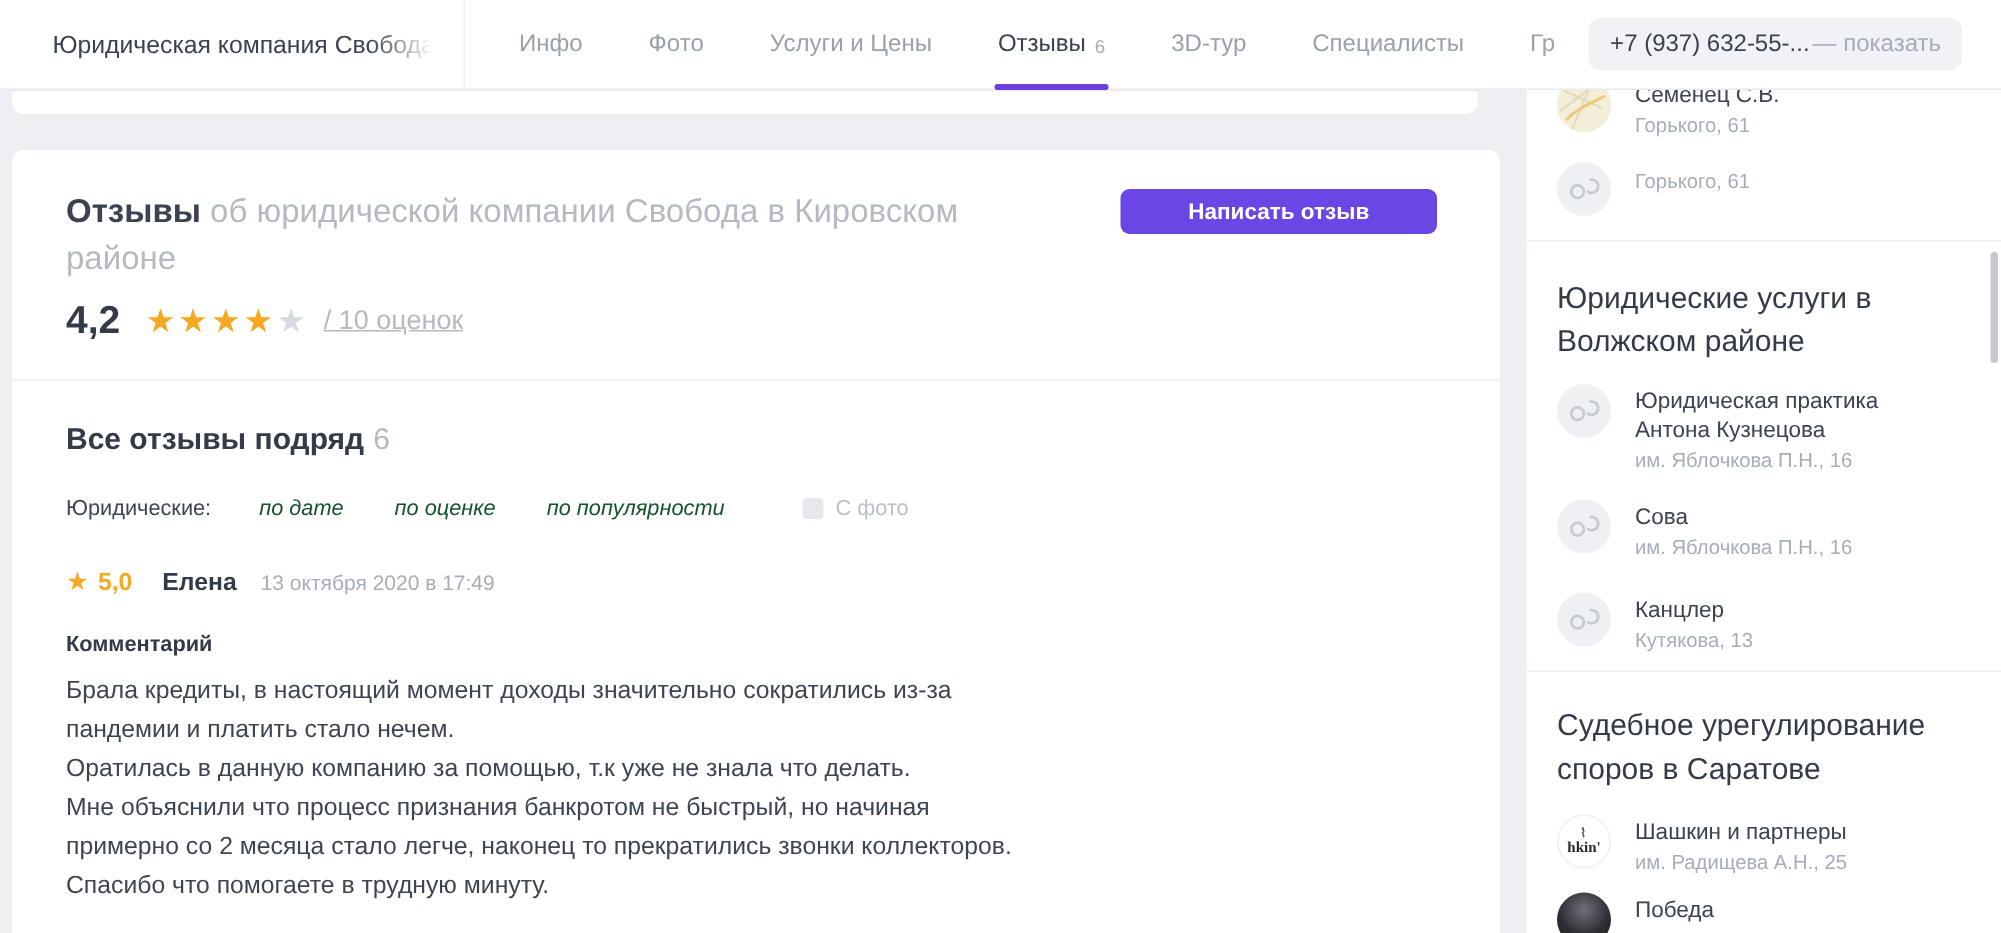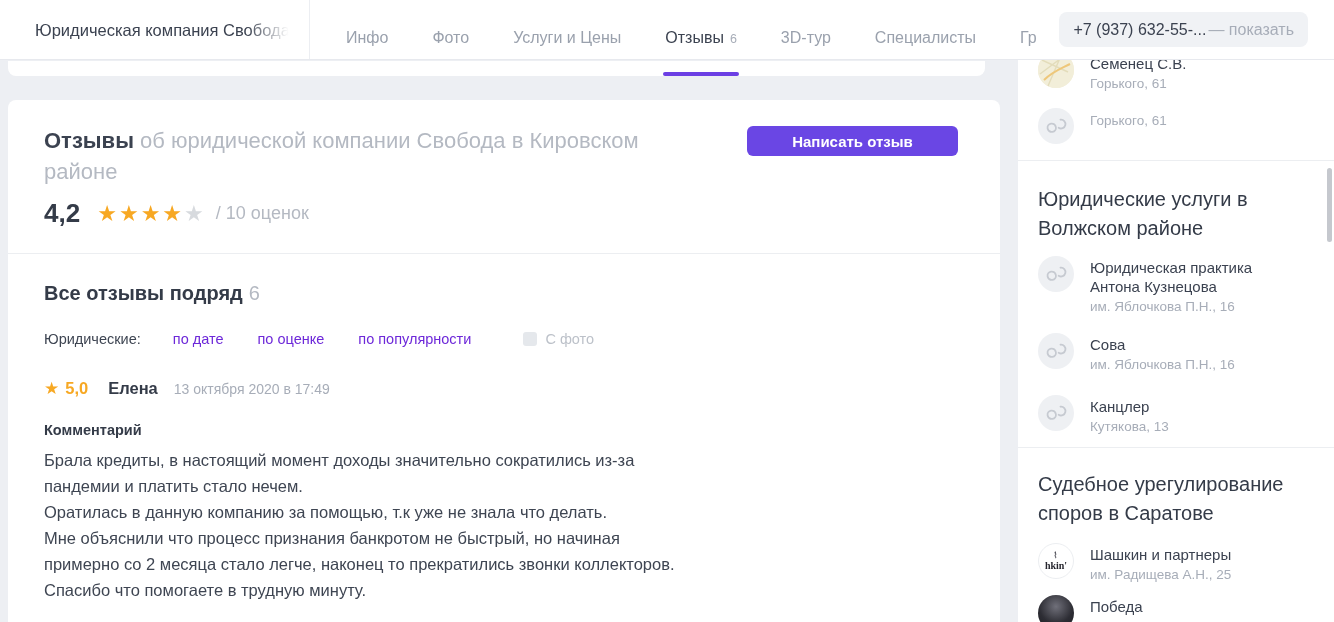--- a/index.html
+++ b/index.html
@@ -9,21 +9,21 @@
 
   
   .header { position:absolute; left:0; top:0; width:1334px; height:60px; background:#ffffff;
             border-bottom:1px solid #e7e9ee; z-index:50; }
   .company-name { position:absolute; left:35px; top:0; height:60px; line-height:60px;
                   font-size:16.5px; color:#3b4250; width:262px; white-space:nowrap; overflow:hidden; }
   .company-fade { position:absolute; left:247px; top:10px; width:52px; height:40px;
                   background:linear-gradient(to right, rgba(255,255,255,0), #ffffff 80%); }
   .header-divider { position:absolute; left:309px; top:0; width:1px; height:59px; background:#eceef2; }
   .tabs { position:absolute; left:346px; top:0; height:60px; display:flex; align-items:stretch; }
-  .tab { position:relative; display:flex; align-items:center; height:76px; margin-right:44px;
+  .tab { position:relative; display:flex; align-items:center; height:60px; margin-right:44px;
          font-size:16px; color:#9aa1ad; cursor:pointer; white-space:nowrap; }
   .tab.active { color:#3b4250; }
   .tab.active::after { content:""; position:absolute; left:-2px; right:-2px; bottom:0; height:4px;
                        background:#6c3fe4; border-radius:3px; }
   .tab .count { font-size:12.5px; color:#a7adb8; margin-left:6px; margin-top:2px; }
   .phone-pill { position:absolute; right:26px; top:12px; height:35px; background:#f0f2f5;
                 border-radius:8px; display:flex; align-items:center; padding:0 14px; cursor:pointer; z-index:60; }
   .phone-number { font-size:16px; color:#3b4250; }
   .phone-show { font-size:16px; color:#a7adb8; margin-left:2px; }
 
@@ -37,28 +37,28 @@
   .card-title { position:absolute; left:36px; top:25px; width:600px; font-size:22px; line-height:31px; color:#b4b9c2; }
   .card-title b { color:#3b4250; font-weight:bold; }
   .write-review-btn { position:absolute; left:739px; top:26px; width:211px; height:30px; background:#6a46e4;
                       border:none; border-radius:6px; color:#ffffff; font-size:15px; font-weight:bold;
                       font-family:inherit; cursor:pointer; }
   .rating-row { position:absolute; left:36px; top:98px; display:flex; align-items:center; }
   .rating-value { font-size:26px; font-weight:bold; color:#343b48; margin-right:17px; }
   .stars { font-size:22px; letter-spacing:2px; margin-right:10px; white-space:nowrap; }
   .star-filled { color:#f7a823; }
   .star-empty { color:#d7dade; }
-  .rating-count { font-size:18px; color:#b4b9c2; }
+  .rating-count { font-size:18px; color:#b4b9c2;text-decoration:underline; }
   .card-divider { position:absolute; left:0; top:153px; width:992px; height:1px; background:#eceef1; }
 
   .list-header { position:absolute; left:36px; top:182px; font-size:20px; font-weight:bold; color:#343b48; }
   .list-header .count { font-weight:normal; color:#b4b9c2; margin-left:6px; }
   .sort-row { position:absolute; left:36px; top:231px; display:flex; align-items:center; font-size:14.5px; }
   .sort-label { color:#3e4552; margin-right:32px; }
-  .sort-link { color:#6d28d9; margin-right:34px; cursor:pointer; }
+  .sort-link { color:#14532d; margin-right:34px; cursor:pointer;font-style:italic; }
   .photo-filter { display:flex; align-items:center; margin-left:18px; cursor:default; }
   .checkbox { width:14px; height:14px; background:#e5e8ec; border-radius:3px; margin-right:8px; }
   .photo-filter-label { color:#bcc1c9;text-align:center; }
 
   .review-header { position:absolute; left:36px; top:278px; display:flex; align-items:baseline; }
   .review-star { color:#f7a823; font-size:17px; margin-right:6px; }
   .review-rating { color:#f7a823; font-size:16.5px; font-weight:bold; margin-right:20px; }
   .review-author { color:#343b48; font-size:16.5px; font-weight:bold; margin-right:16px; }
   .review-date { color:#a7adb8; font-size:14px; }
   .comment-label { position:absolute; left:36px; top:322px; font-size:14.5px; font-weight:bold; color:#343b48; }

